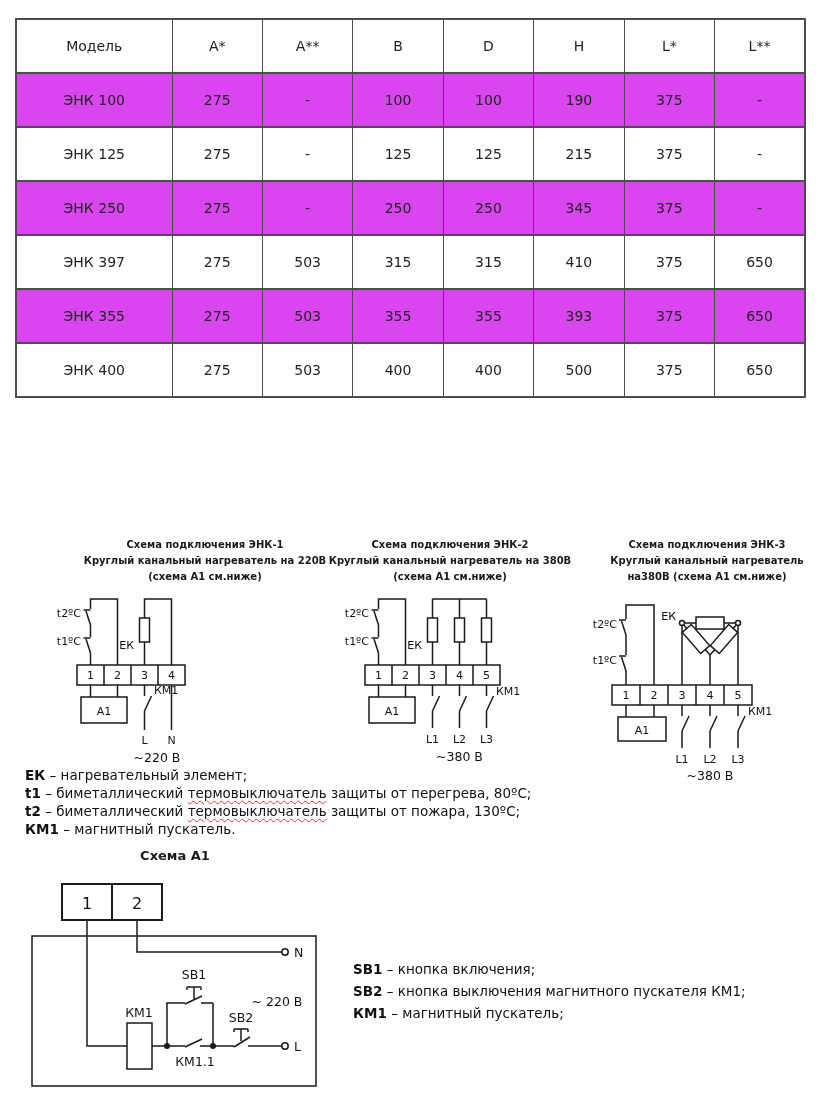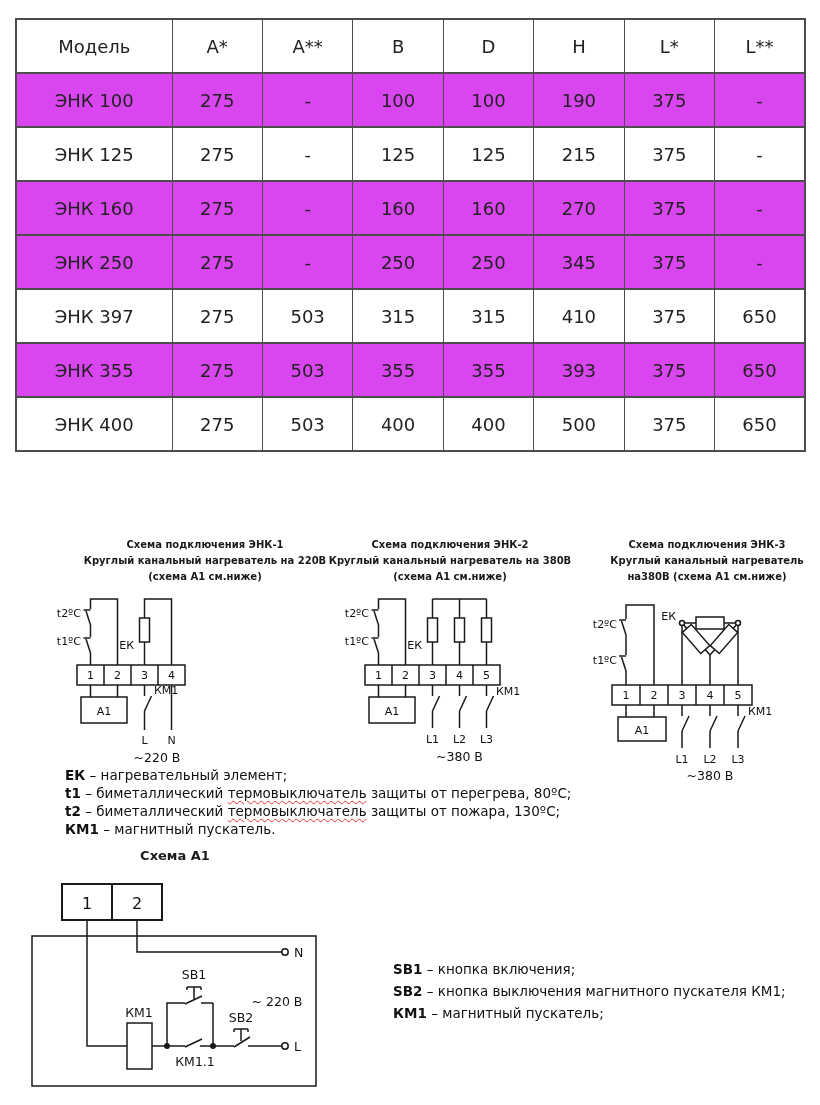--- a/index.html
+++ b/index.html
@@ -2,35 +2,35 @@
 <html><head>
 <meta charset="utf-8">
 <style>
   html,body{margin:0;padding:0;}
   body{width:820px;height:1105px;background:#fff;position:relative;
        font-family:"DejaVu Sans","Liberation Sans",sans-serif;color:#1a1a1a;}
   .page{position:absolute;inset:0;overflow:hidden;}
 
   
   table.dim{position:absolute;left:15px;top:18px;width:791px;border-collapse:collapse;
-            table-layout:fixed;font-size:18px;color:#222;}
+            table-layout:fixed;font-size:14px;color:#222;}
   table.dim{border:2px solid #4d4d4d;}
   table.dim th,table.dim td{border-left:1px solid #4d4d4d;border-right:1px solid #4d4d4d;
             border-top:2px solid #4d4d4d;border-bottom:2px solid #4d4d4d;
             text-align:center;vertical-align:middle;font-weight:normal;padding:0;}
   table.dim tr{height:54px;}
   table.dim tbody tr.alt td{background:#d946ef;}
 
   
   .diag-title{position:absolute;font-weight:bold;font-size:10px;line-height:16px;text-align:center;}
   .diag-title div{white-space:nowrap;}
 
   
   .legend{position:absolute;font-size:13.5px;color:#111;}
-  .legend .line{white-space:nowrap;margin-left:40px;}
+  .legend .line{white-space:nowrap;}
   .legend1 .line{line-height:18px;}
   .legend2 .line{line-height:22px;}
   .legend b{font-weight:bold;}
   .wavy{text-decoration-line:underline;text-decoration-style:wavy;
         text-decoration-color:#e03434;text-decoration-thickness:1px;text-underline-offset:2px;}
 
   .a1-title{position:absolute;left:25px;top:848px;width:300px;text-align:center;
             font-weight:bold;font-size:13px;}
 
   
@@ -84,30 +84,20 @@
           <td>ЭНК 125</td>
           <td>275</td>
           <td>-</td>
           <td>125</td>
           <td>125</td>
           <td>215</td>
           <td>375</td>
           <td>-</td>
         </tr>
         <tr class="alt">
-          <td>ЭНК 160</td>
-          <td>275</td>
-          <td>-</td>
-          <td>160</td>
-          <td>160</td>
-          <td>270</td>
-          <td>375</td>
-          <td>-</td>
-        </tr>
-        <tr class="alt">
           <td>ЭНК 250</td>
           <td>275</td>
           <td>-</td>
           <td>250</td>
           <td>250</td>
           <td>345</td>
           <td>375</td>
           <td>-</td>
         </tr>
         <tr>

